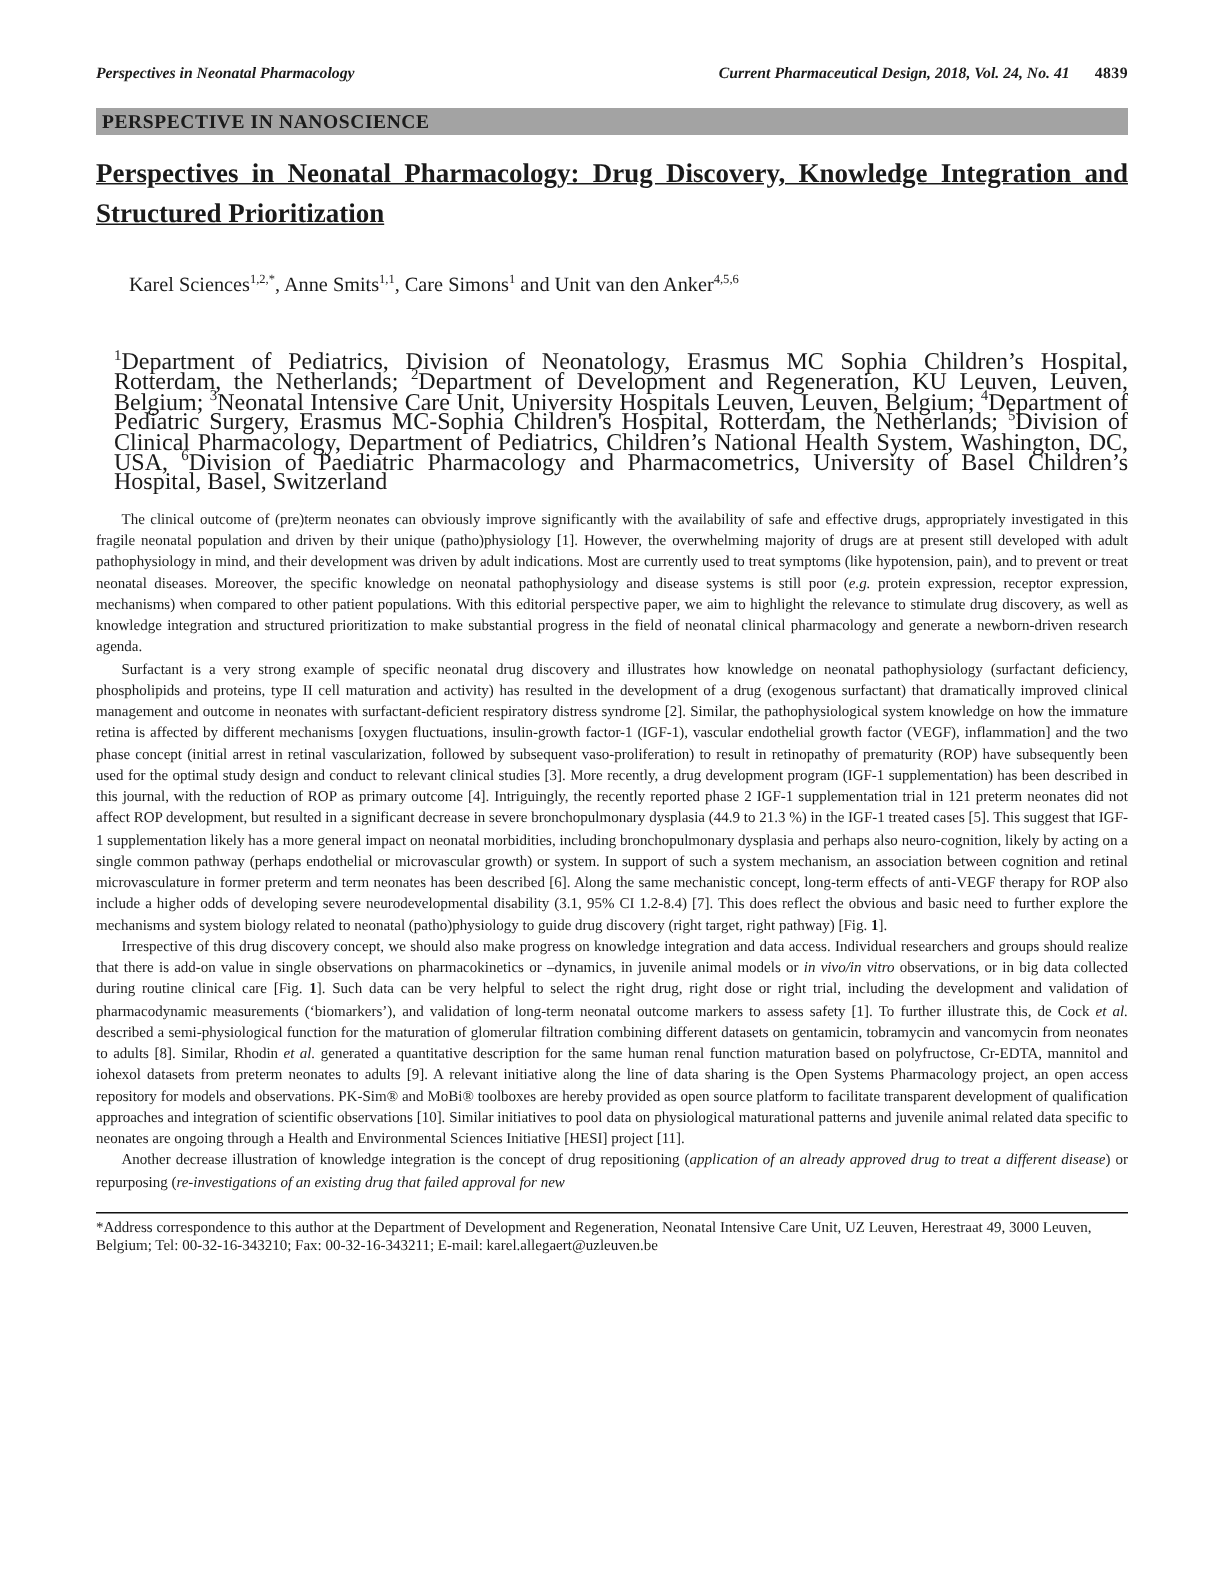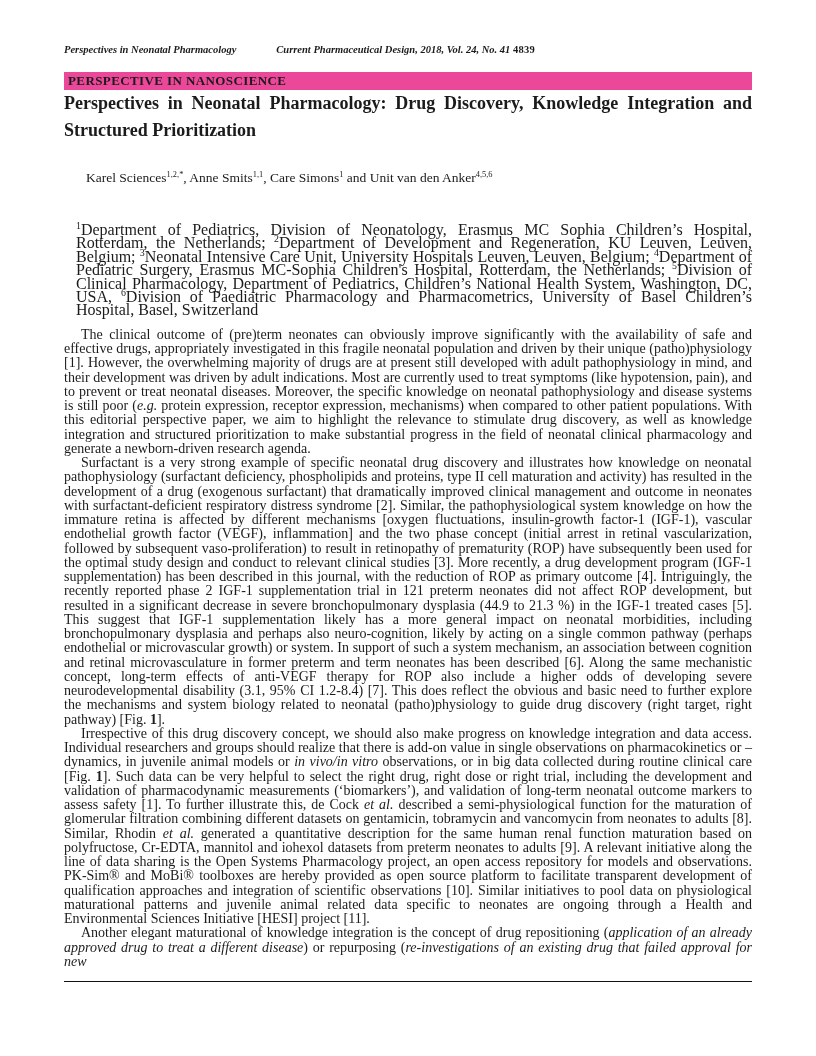--- a/index.html
+++ b/index.html
@@ -8,57 +8,57 @@
     width: 816px; height: 1056px;
     box-sizing: border-box;
     padding: 44px 64px 0 64px;
     background: #ffffff;
     overflow: hidden;
     font-family: "Liberation Serif", "DejaVu Serif", serif;
     color: #1b1b1b;
   }
   
   .running-header {
-    display: flex; align-items: baseline;
+    display: flex; justify-content: space-between; align-items: baseline;
     font-size: 10.5px; font-weight: bold; font-style: italic;
     height: 13px;
-    gap: 40px;
   }
   .rh-right { white-space: nowrap; }
-  .rh-page { font-style: normal; letter-spacing: 0.3px; }
+  .rh-page { font-style: normal; margin-left: 14px; letter-spacing: 0.3px; }
   
   .banner {
     margin-top: 15px; height: 18px; line-height: 18px;
-    background: #ec4899;
+    background: #a3a3a3;
     font-weight: bold; font-size: 13px; letter-spacing: 0.4px;
     padding-left: 4px; box-sizing: border-box;
   }
   
   .title {
-    margin: 0 0 0 0;
+    margin: 12px 0 0 0;
     font-size: 18px; line-height: 27px; font-weight: bold;
     text-align: justify;
+    text-decoration: underline;
   }
   
   .authors {
     margin-top: 25px;
     font-size: 13.5px; line-height: 17px;
     text-indent: 22px;
   }
   
   .affiliations {
     margin-top: 37px;
     font-size: 16px; line-height: 13.4px;
     text-align: justify;
     margin-left: 12px;
   }
   
   .body-text {
     margin-top: 11px;
-    font-size: 14px; line-height: 14.25px;
+    font-size: 10px; line-height: 14.25px;
     text-align: justify;
   }
   .body-text p { margin: 0; text-indent: 17px; }
   sup { font-size: 0.62em; line-height: 0; vertical-align: super; }
   .i { font-style: italic; }
   .b { font-weight: bold; }
   
   .foot-rule {
     margin-top: 12px;
     border-top: 1.5px solid #111111;
@@ -90,18 +90,19 @@
   <h1 class="title">Perspectives in Neonatal Pharmacology: Drug Discovery, Knowledge Integration and Structured Prioritization</h1>
 
   <div class="authors"><span>Karel Sciences</span><sup>1,2,*</sup><span>, Anne Smits</span><sup>1,1</sup><span>, Care Simons</span><sup>1</sup><span> and Unit van den Anker</span><sup>4,5,6</sup></div>
 
   <div class="affiliations"><sup>1</sup><span>Department of Pediatrics, Division of Neonatology, Erasmus MC Sophia Children’s Hospital, Rotterdam, the Netherlands; </span><sup>2</sup><span>Department of Development and Regeneration, KU Leuven, Leuven, Belgium; </span><sup>3</sup><span>Neonatal Intensive Care Unit, University Hospitals Leuven, Leuven, Belgium; </span><sup>4</sup><span>Department of Pediatric Surgery, Erasmus MC-Sophia Children's Hospital, Rotterdam, the Netherlands; </span><sup>5</sup><span>Division of Clinical Pharmacology, Department of Pediatrics, Children’s National Health System, Washington, DC, USA, </span><sup>6</sup><span>Division of Paediatric Pharmacology and Pharmacometrics, University of Basel Children’s Hospital, Basel, Switzerland</span></div>
 
   <div class="body-text">
     <p><span>The clinical outcome of (pre)term neonates can obviously improve significantly with the availability of safe and effective drugs, appropriately investigated in this fragile neonatal population and driven by their unique (patho)physiology [1]. However, the overwhelming majority of drugs are at present still developed with adult pathophysiology in mind, and their development was driven by adult indications. Most are currently used to treat symptoms (like hypotension, pain), and to prevent or treat neonatal diseases. Moreover, the specific knowledge on neonatal pathophysiology and disease systems is still poor (</span><span class="i">e.g.</span><span> protein expression, receptor expression, mechanisms) when compared to other patient populations. With this editorial perspective paper, we aim to highlight the relevance to stimulate drug discovery, as well as knowledge integration and structured prioritization to make substantial progress in the field of neonatal clinical pharmacology and generate a newborn-driven research agenda.</span></p>
     <p><span>Surfactant is a very strong example of specific neonatal drug discovery and illustrates how knowledge on neonatal pathophysiology (surfactant deficiency, phospholipids and proteins, type II cell maturation and activity) has resulted in the development of a drug (exogenous surfactant) that dramatically improved clinical management and outcome in neonates with surfactant-deficient respiratory distress syndrome [2]. Similar, the pathophysiological system knowledge on how the immature retina is affected by different mechanisms [oxygen fluctuations, insulin-growth factor-1 (IGF-1), vascular endothelial growth factor (VEGF), inflammation] and the two phase concept (initial arrest in retinal vascularization, followed by subsequent vaso-proliferation) to result in retinopathy of prematurity (ROP) have subsequently been used for the optimal study design and conduct to relevant clinical studies [3]. More recently, a drug development program (IGF-1 supplementation) has been described in this journal, with the reduction of ROP as primary outcome [4]. Intriguingly, the recently reported phase 2 IGF-1 supplementation trial in 121 preterm neonates did not affect ROP development, but resulted in a significant decrease in severe bronchopulmonary dysplasia (44.9 to 21.3 %) in the IGF-1 treated cases [5]. This suggest that IGF-1 supplementation likely has a more general impact on neonatal morbidities, including bronchopulmonary dysplasia and perhaps also neuro-cognition, likely by acting on a single common pathway (perhaps endothelial or microvascular growth) or system. In support of such a system mechanism, an association between cognition and retinal microvasculature in former preterm and term neonates has been described [6]. Along the same mechanistic concept, long-term effects of anti-VEGF therapy for ROP also include a higher odds of developing severe neurodevelopmental disability (3.1, 95% CI 1.2-8.4) [7]. This does reflect the obvious and basic need to further explore the mechanisms and system biology related to neonatal (patho)physiology to guide drug discovery (right target, right pathway) [Fig. </span><span class="b">1</span><span>].</span></p>
     <p><span>Irrespective of this drug discovery concept, we should also make progress on knowledge integration and data access. Individual researchers and groups should realize that there is add-on value in single observations on pharmacokinetics or –dynamics, in juvenile animal models or </span><span class="i">in vivo/in vitro</span><span> observations, or in big data collected during routine clinical care [Fig. </span><span class="b">1</span><span>]. Such data can be very helpful to select the right drug, right dose or right trial, including the development and validation of pharmacodynamic measurements (‘biomarkers’), and validation of long-term neonatal outcome markers to assess safety [1]. To further illustrate this, de Cock </span><span class="i">et al.</span><span> described a semi-physiological function for the maturation of glomerular filtration combining different datasets on gentamicin, tobramycin and vancomycin from neonates to adults [8]. Similar, Rhodin </span><span class="i">et al.</span><span> generated a quantitative description for the same human renal function maturation based on polyfructose, Cr-EDTA, mannitol and iohexol datasets from preterm neonates to adults [9]. A relevant initiative along the line of data sharing is the Open Systems Pharmacology project, an open access repository for models and observations. PK-Sim® and MoBi® toolboxes are hereby provided as open source platform to facilitate transparent development of qualification approaches and integration of scientific observations [10]. Similar initiatives to pool data on physiological maturational patterns and juvenile animal related data specific to neonates are ongoing through a Health and Environmental Sciences Initiative [HESI] project [11].</span></p>
-    <p><span>Another elegant maturational of knowledge integration is the concept of drug repositioning (</span><span class="i">application of an already approved drug to treat a different disease</span><span>) or repurposing (</span><span class="i">re-investigations of an existing drug that failed approval for new</span></p>
+    <p><span>Another decrease illustration of knowledge integration is the concept of drug repositioning (</span><span class="i">application of an already approved drug to treat a different disease</span><span>) or repurposing (</span><span class="i">re-investigations of an existing drug that failed approval for new</span></p>
   </div>
 
   <div class="foot-rule"></div>
+  <div class="footnote">*Address correspondence to this author at the Department of Development and Regeneration, Neonatal Intensive Care Unit, UZ Leuven, Herestraat 49, 3000 Leuven, Belgium; Tel: 00-32-16-343210; Fax: 00-32-16-343211; E-mail: karel.allegaert@uzleuven.be</div>
 
 </div>
 
 </body></html>

